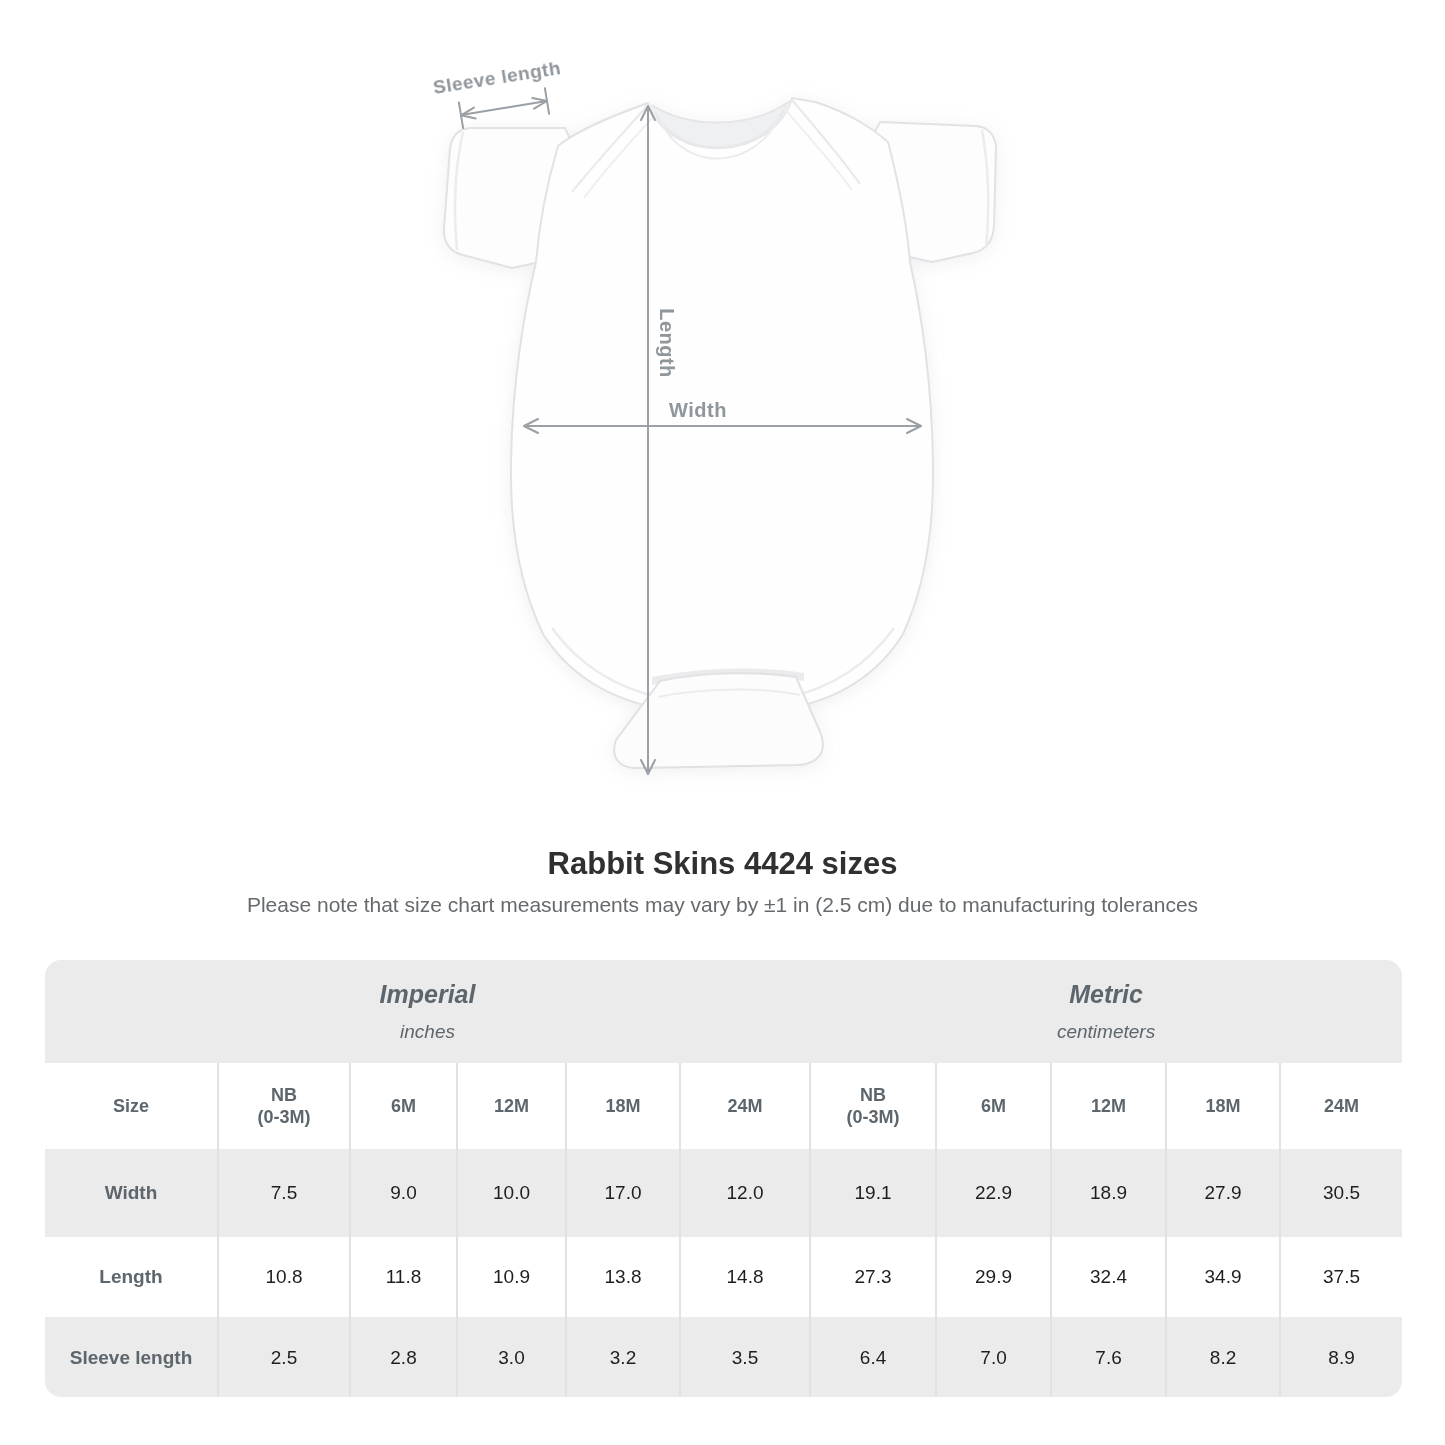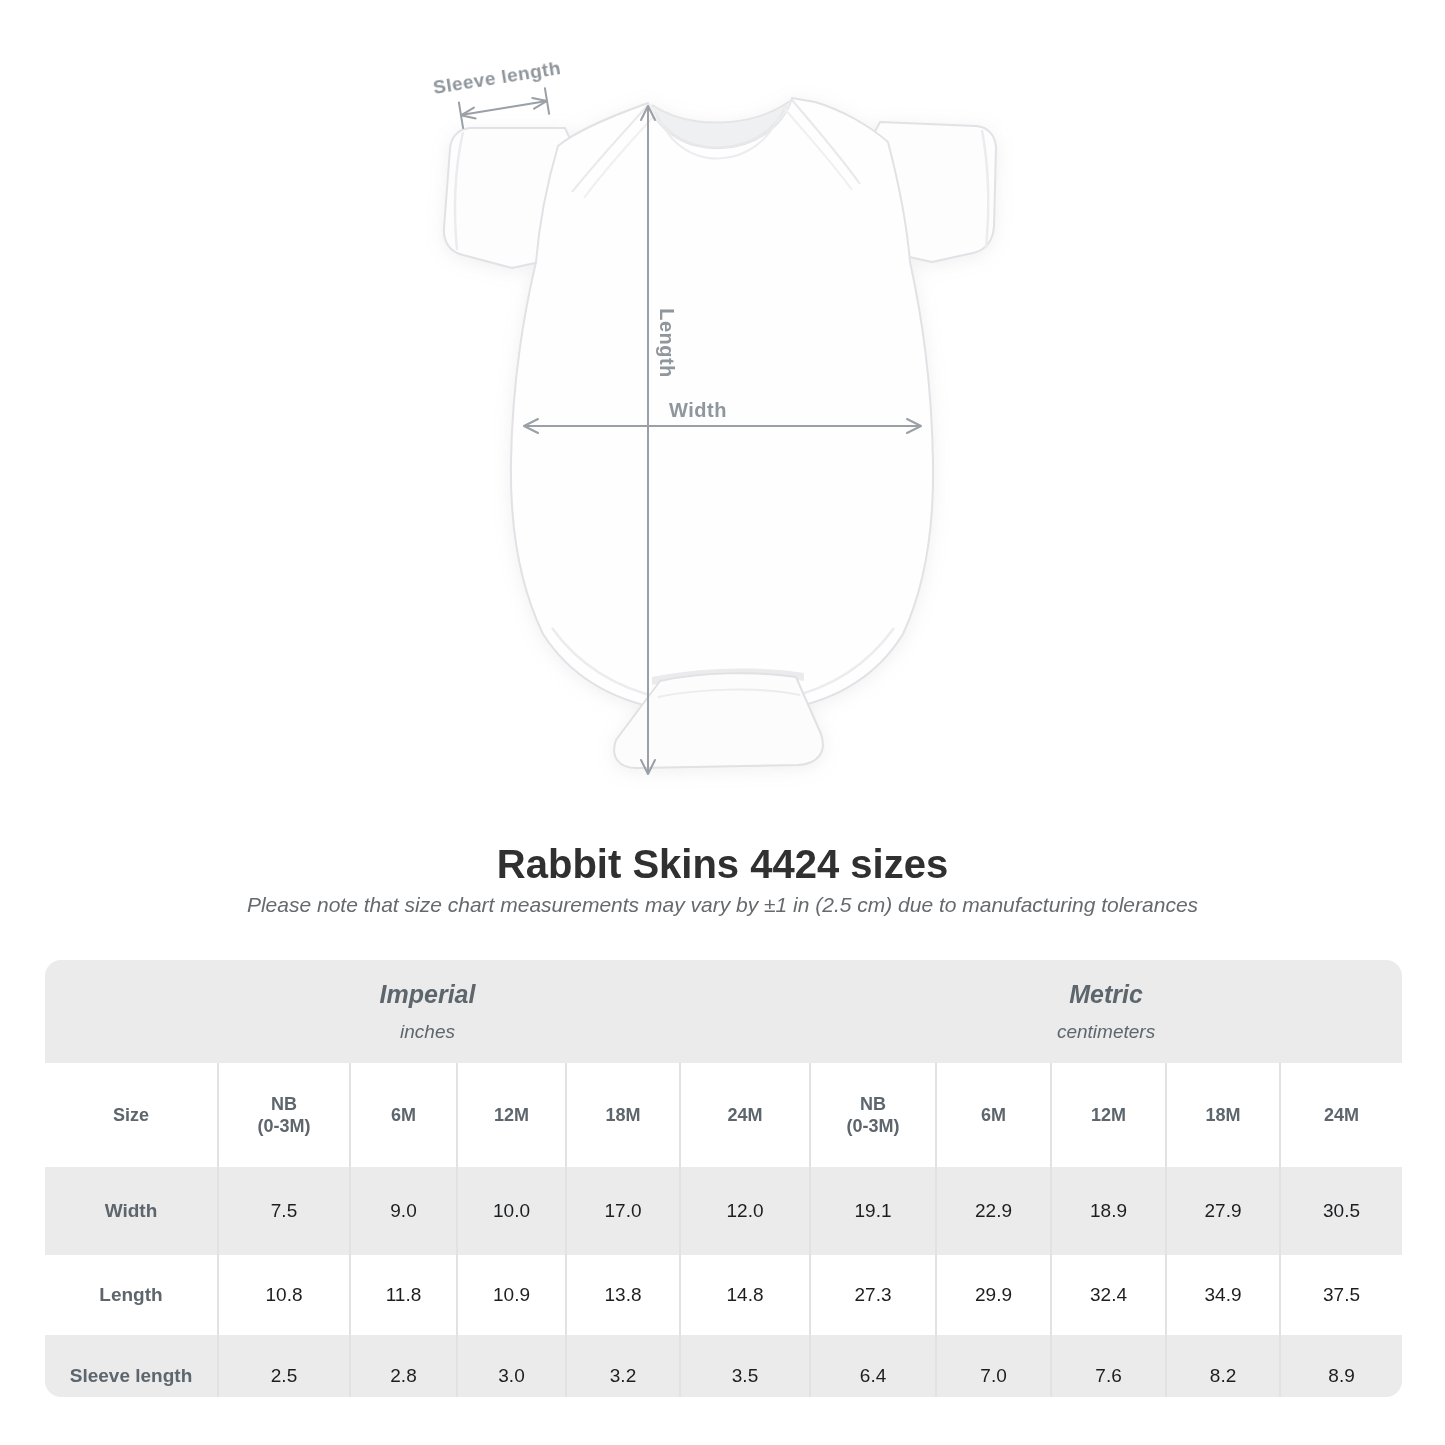--- a/index.html
+++ b/index.html
@@ -6,31 +6,31 @@
   .page{position:relative;width:1445px;height:1445px;background:#ffffff;overflow:hidden;
         font-family:"Liberation Sans", sans-serif;}
 
   
   .figure-wrap{position:absolute;top:0;left:0;width:1445px;height:840px;}
   .garment{filter:drop-shadow(0 3px 9px rgba(110,110,125,0.10));}
   .annot-label{font-family:"Liberation Sans",sans-serif;font-weight:bold;fill:#8f969c;letter-spacing:.5px;}
 
   
   .title-block{position:absolute;top:846px;left:0;width:1445px;text-align:center;}
-  .chart-title{margin:0;font-size:40px;line-height:36px;font-weight:bold;color:#303030;}
-  .chart-note{margin:10px 0 0 0;font-size:21px;line-height:26px;font-style:italic;color:#666a6d;}
+  .chart-title{margin:0;font-size:31px;line-height:36px;font-weight:bold;color:#303030;}
+  .chart-note{margin:10px 0 0 0;font-size:21px;line-height:26px;color:#666a6d;}
 
   
   .table-wrap{position:absolute;top:960px;left:45px;width:1357px;height:437px;
               border-radius:16px;overflow:hidden;background:#ffffff;}
   table.size-table{table-layout:fixed;width:1357px;border-collapse:collapse;}
   .size-table th,.size-table td{padding:17px;text-align:center;vertical-align:middle;
               font-family:"Liberation Sans",sans-serif;}
   tr.unit-row{height:103px;}
-  tr.size-row{height:104px;}
+  tr.size-row{height:86px;}
   tr.row-width{height:88px;}
   tr.row-length{height:80px;}
   tr.row-sleeve{height:82px;}
   .band{background:#ebebeb;}
   .rowgray{background:#ebebeb;}
   .rowwhite{background:#ffffff;}
   .unit-name{display:block;font-size:25px;font-weight:bold;font-style:italic;color:#5d666d;line-height:30px;}
   .unit-sub{display:block;font-size:19px;font-style:italic;font-weight:normal;color:#5d666d;line-height:24px;margin-top:11px;}
   .colhead{font-size:18px;font-weight:bold;color:#5d666d;line-height:22px;}
   .colhead span{display:block;}

